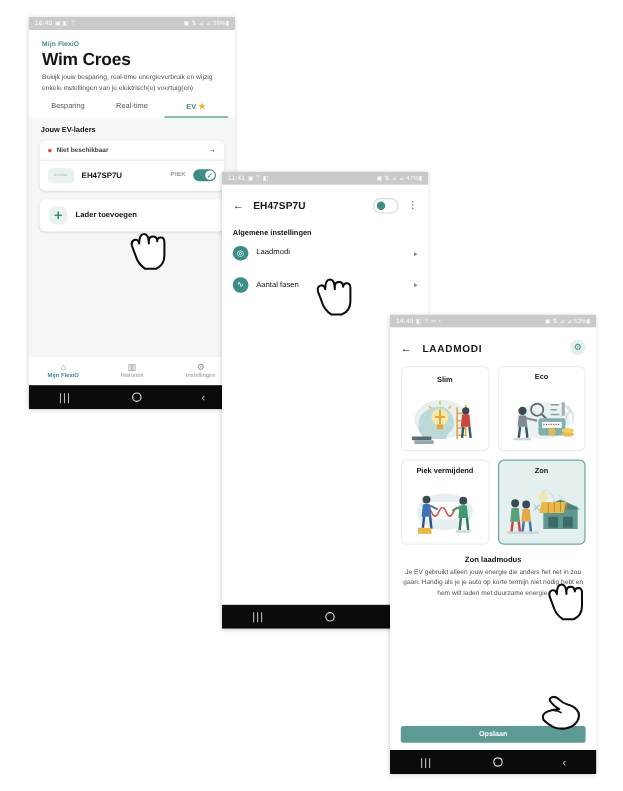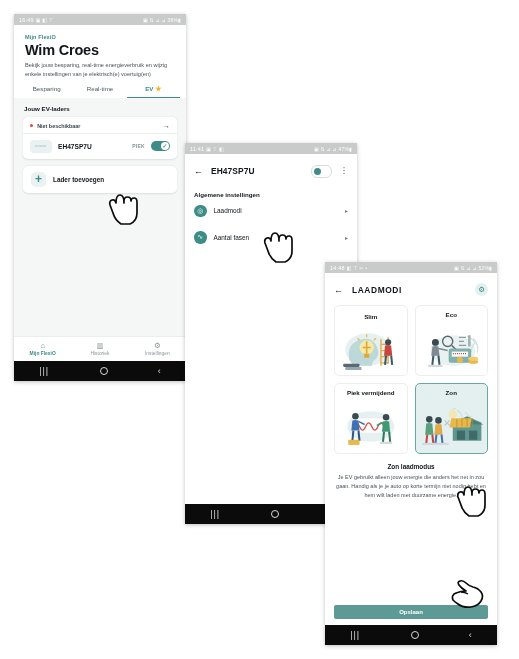--- a/index.html
+++ b/index.html
@@ -6,21 +6,21 @@
   body{
     width:519px;height:659px;overflow:hidden;
     background:#ffffff;
     font-family:"Liberation Sans", sans-serif;
     position:relative;
   }
   .canvas{position:absolute;inset:0;}
 
   
   .phone{position:absolute;background:#ffffff;box-shadow:0 1px 4px rgba(0,0,0,.25);overflow:hidden;}
-  #phone1{left:14px;top:14px;width:172px;height:367px;}
+  #phone1{left:24px;top:14px;width:172px;height:327px;}
   #phone2{left:185px;top:143px;width:172px;height:381px;}
   #phone3{left:325px;top:262px;width:172px;height:383px;}
 
   .statusbar{height:11px;background:#c9cbcb;display:flex;align-items:center;
     justify-content:space-between;padding:0 5px;color:#fdfdfd;font-size:5.5px;letter-spacing:.2px;}
   .sb-left,.sb-right{display:flex;align-items:center;gap:2px;white-space:nowrap;}
   .sb-ico{font-size:5px;opacity:.95;}
 
   .screen{position:relative;background:#f4f7f6;height:calc(100% - 11px);}
   .screen.white{background:#ffffff;}

